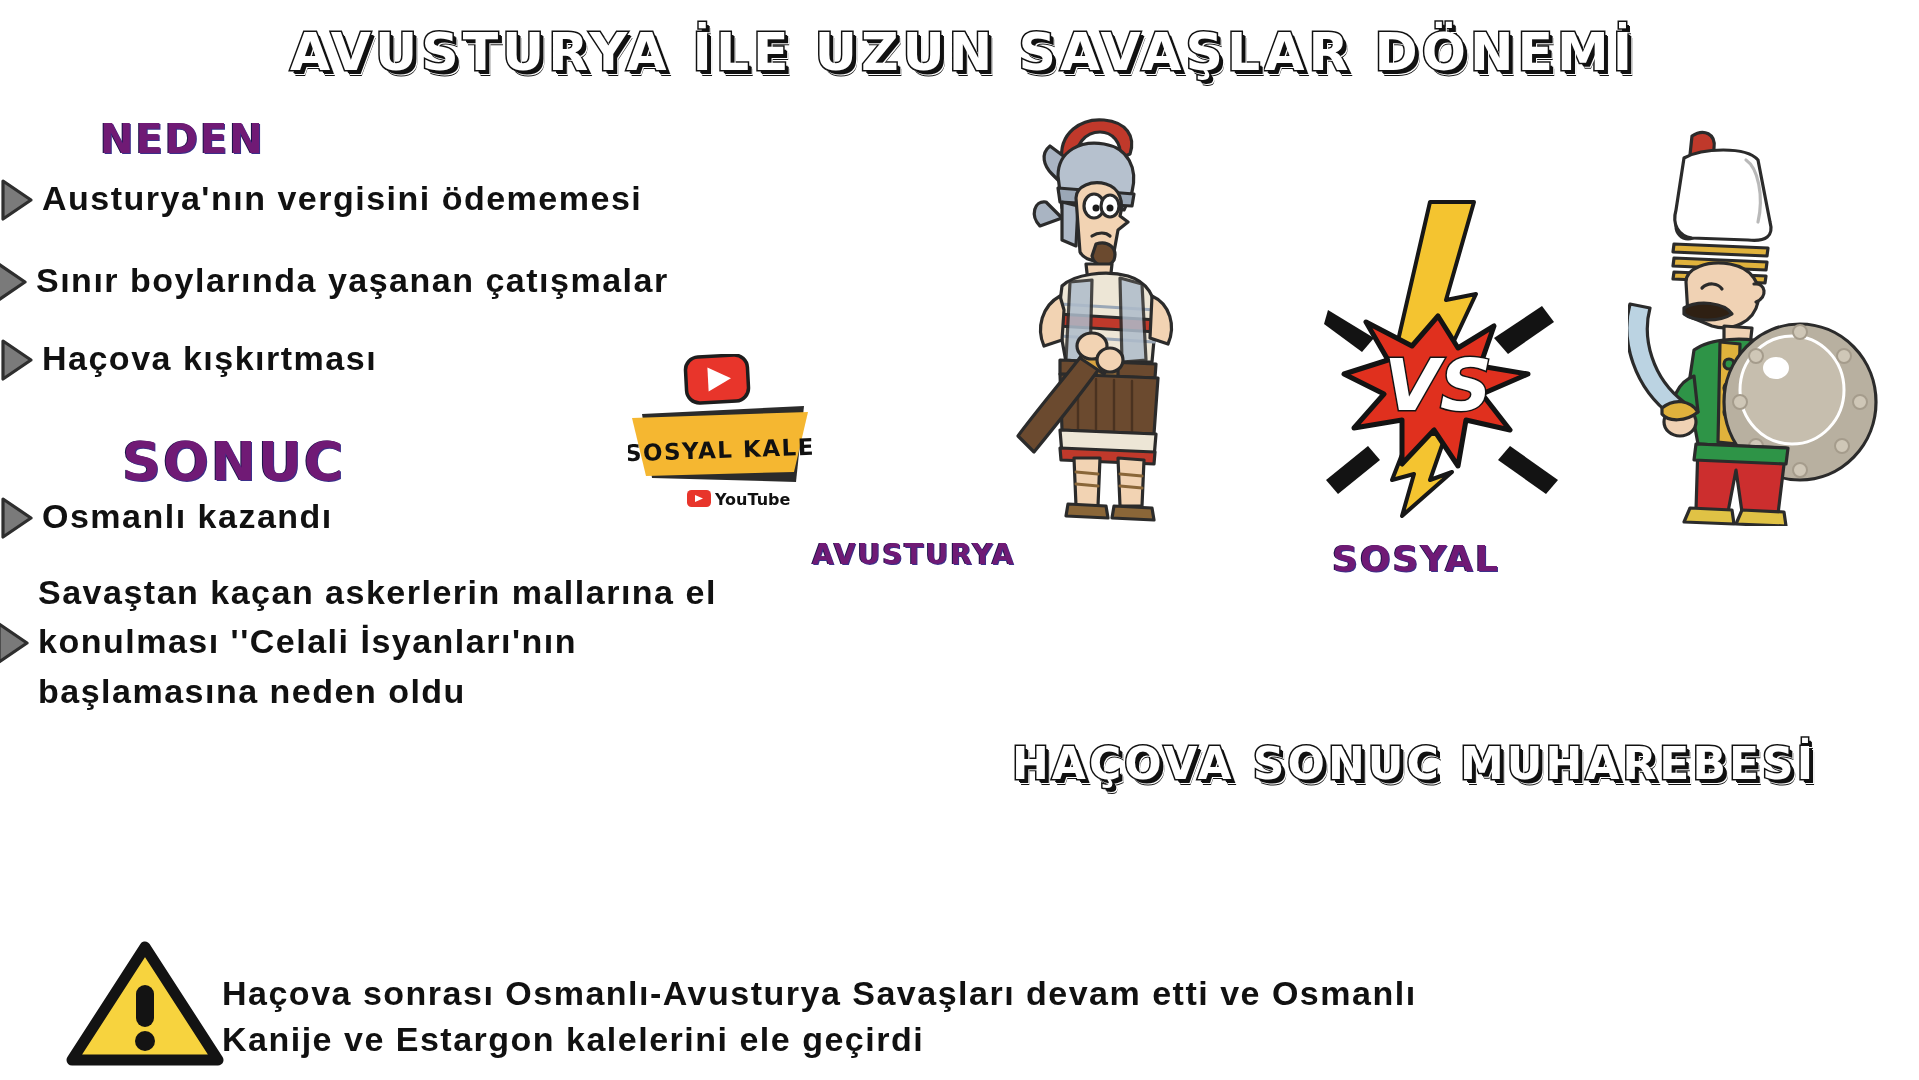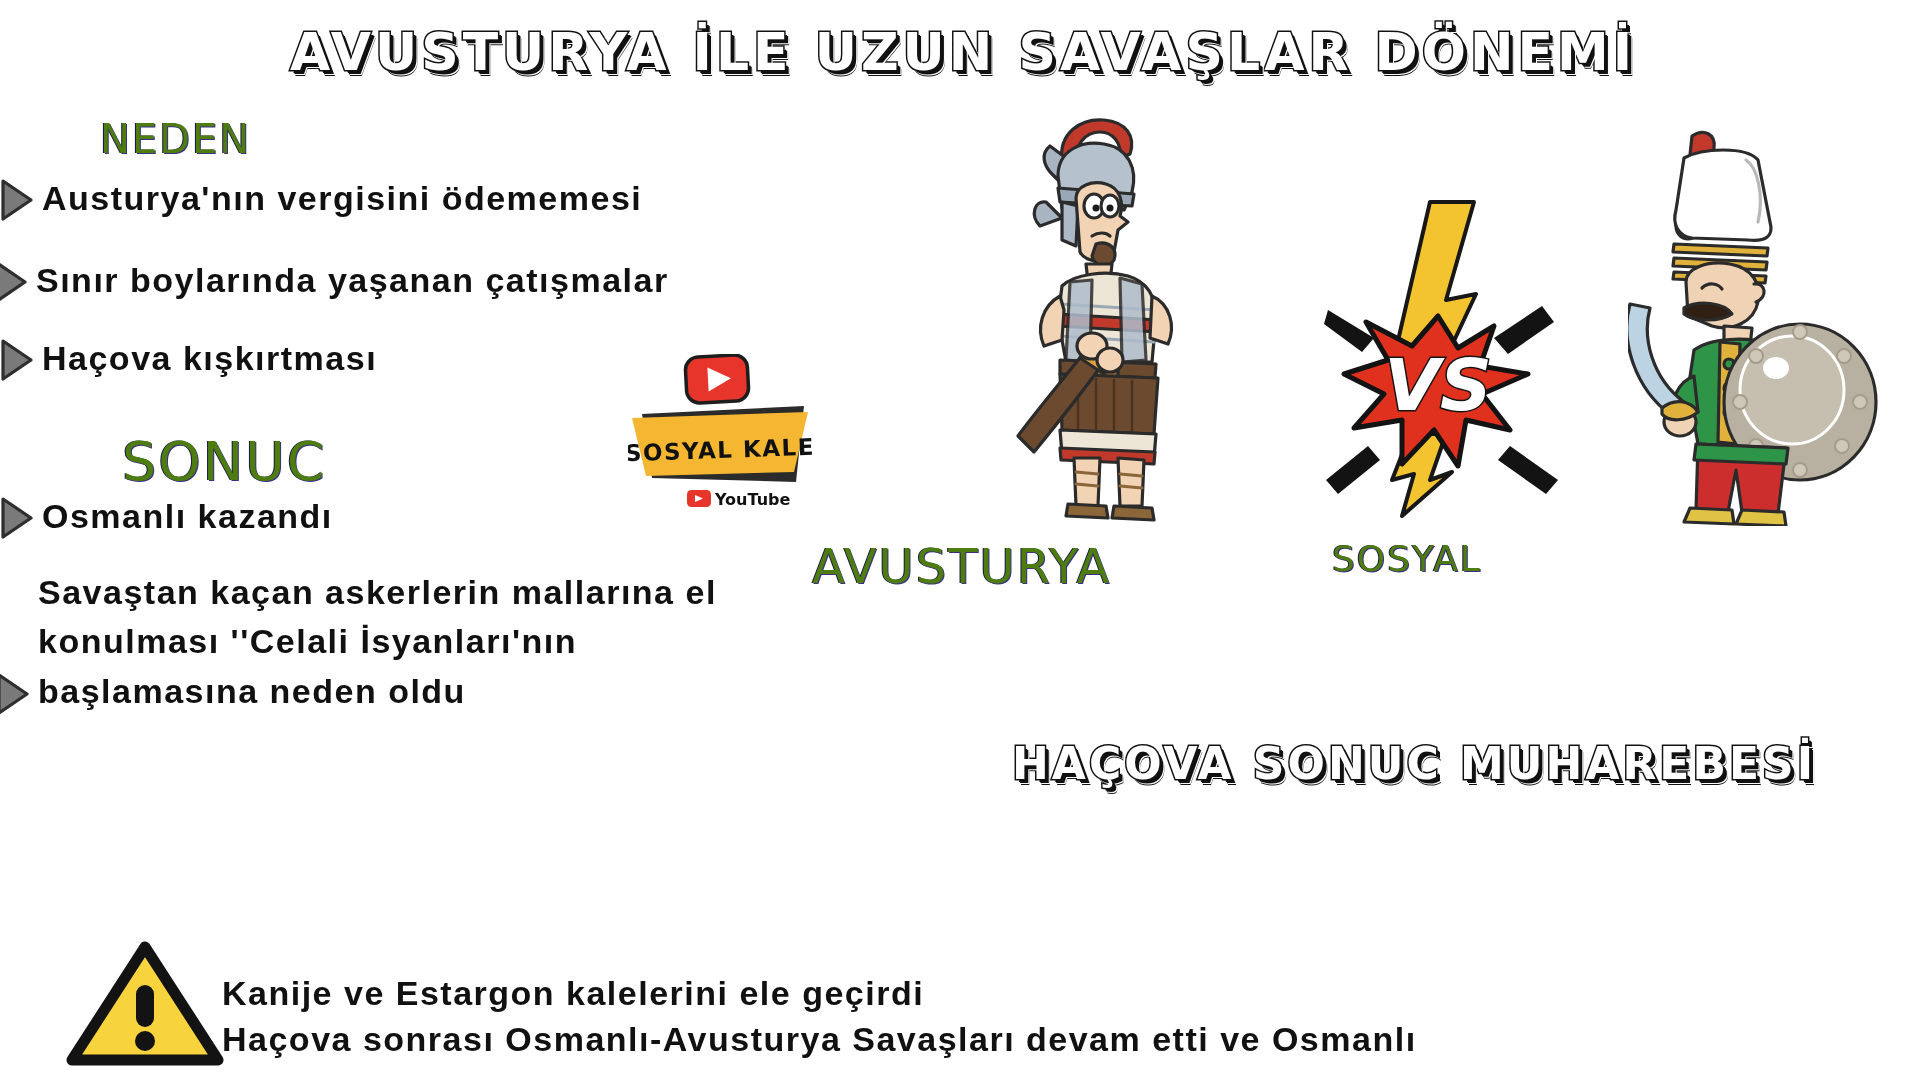--- a/index.html
+++ b/index.html
@@ -27,43 +27,43 @@
        5px 5px 0 #fff,
        5px 6px 0 #111;
   }
   #main-title { left: 290px; top: 6px; font-size: 52px; }
   #battle-caption { left: 1012px; top: 722px; font-size: 44px; letter-spacing: 3px; }
 
   
   .navy-heading {
     position: absolute;
     font-family: "DejaVu Sans", sans-serif;
-    font-weight: 400;
-    color: #4d7c0f;
+    font-weight: 700;
+    color: #701a75;
     letter-spacing: 2px;
     white-space: nowrap;
     text-shadow: 1px 1px 0 #3b2f8a, -1px 0 0 #1a1348;
   }
   #heading-neden { left: 100px; top: 100px; font-size: 40px; }
   #heading-sonuc { left: 122px; top: 414px; font-size: 54px; }
-  #label-avusturya { left: 812px; top: 522px; font-size: 48px; }
+  #label-avusturya { left: 812px; top: 522px; font-size: 28px; }
   #label-osmanli   { left: 1332px; top: 522px; font-size: 36px; }
 
   
   .body-text {
     font-family: "Liberation Sans", sans-serif;
     font-weight: 600;
     color: #111;
     letter-spacing: 1.5px;
     line-height: 1.34;
   }
   .bullet-row {
     position: absolute;
     display: flex;
-    align-items: flex-end;
+    align-items: center;
   }
   .tri-bullet {
     flex: 0 0 auto;
     width: 34px; height: 44px;
     margin-left: -16px;
     margin-right: 8px;
     margin-top: 2px;
   }
   .bullet-text { font-size: 34px; }
 
@@ -311,17 +311,17 @@
 
   <div class="display-title" id="battle-caption">HAÇOVA SONUC MUHAREBESİ</div>
 
   <svg id="warning-icon" viewBox="0 0 158 125">
     <polygon points="79,6 152,119 6,119" fill="#F7D33E" stroke="#131313" stroke-width="11" stroke-linejoin="round"></polygon>
     <rect x="70" y="44" width="18" height="42" rx="9" fill="#131313"></rect>
     <circle cx="79" cy="100" r="10" fill="#131313"></circle>
   </svg>
 
   <div id="footer-note" class="body-text">
+    <span class="fline">Haçova sonrası Osmanlı-Avusturya Savaşları devam etti ve Osmanlı</span>
     <span class="fline">Kanije ve Estargon kalelerini ele geçirdi</span>
-    <span class="fline">Haçova sonrası Osmanlı-Avusturya Savaşları devam etti ve Osmanlı</span>
   </div>
 
 </div>
 
 </body></html>

